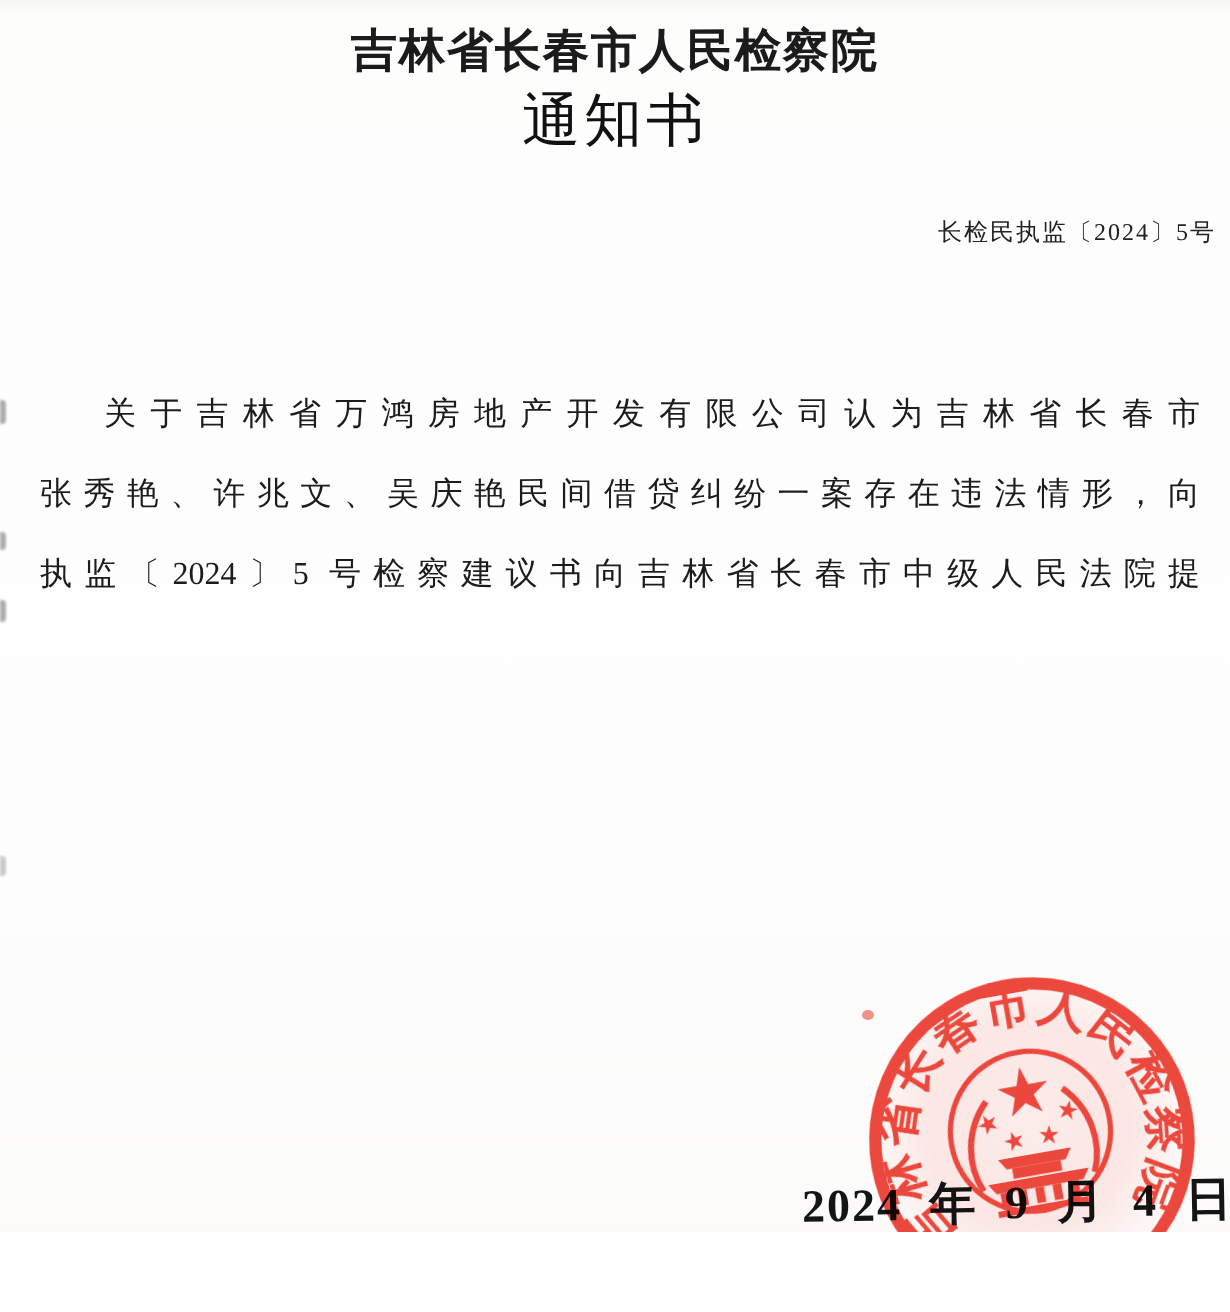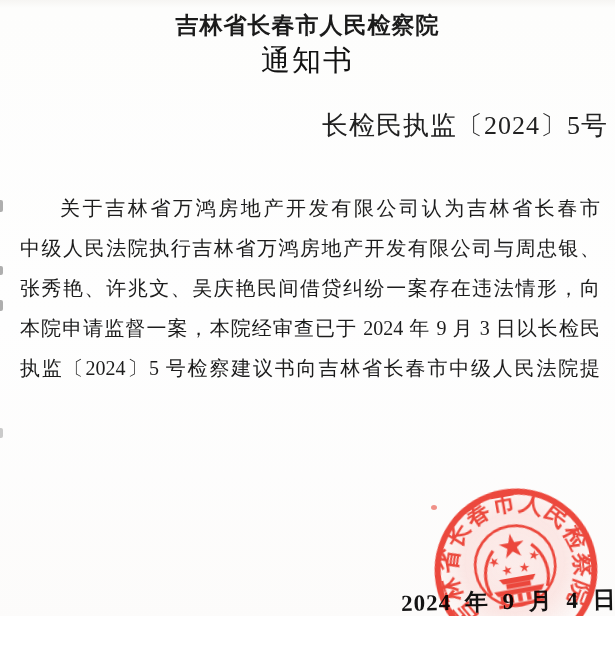--- a/index.html
+++ b/index.html
@@ -16,27 +16,27 @@
     text-align:center;font-size:23px;font-weight:600;letter-spacing:1px;
     color:#1b1b1b;margin:0;
   }
   .doc-title{
     position:absolute;top:41px;left:0;width:100%;
     text-align:center;font-size:29px;font-weight:400;letter-spacing:2px;
     color:#111;margin:0;
   }
   .doc-number{
     position:absolute;top:108px;right:7px;
-    font-size:26px;letter-spacing:1px;color:#222;
+    font-size:12px;letter-spacing:1px;color:#222;
   }
   .body-text{
     position:absolute;top:188px;left:20px;width:580px;
   }
   .line{
-    height:40px;line-height:40px;font-size:20px;color:#1c1c1c;
+    height:40px;line-height:40px;font-size:16px;color:#1c1c1c;
     letter-spacing:0;white-space:nowrap;
   }
   .line.justify{
     white-space:normal;
     text-align:justify;
     text-align-last:justify;
     -moz-text-align-last:justify;
   }
   .line.indent{text-indent:2em;}
   
@@ -77,23 +77,21 @@
 <div class="page">
 
   <h1 class="inst-title">吉林省长春市人民检察院</h1>
 
   <h2 class="doc-title">通知书</h2>
 
   <div class="doc-number">长检民执监〔2024〕5号</div>
 
   <div class="body-text">
     <div class="line justify indent">关于吉林省万鸿房地产开发有限公司认为吉林省长春市</div>
-    <div class="line justify">中级人民法院执行吉林省万鸿房地产开发有限公司与周忠银、</div>
     <div class="line justify">张秀艳、许兆文、吴庆艳民间借贷纠纷一案存在违法情形，向</div>
-    <div class="line justify">本院申请监督一案，本院经审查已于 2024 年 9 月 3 日以长检民</div>
     <div class="line justify">执监〔2024〕5 号检察建议书向吉林省长春市中级人民法院提</div>
   </div>
 
   <svg class="seal" viewBox="0 0 200 200" xmlns="http://www.w3.org/2000/svg">
     <defs>
       <path id="star" d="M0,-10 L2.245,-3.09 L9.511,-3.09 L3.633,1.18 L5.878,8.09 L0,3.82 L-5.878,8.09 L-3.633,1.18 L-9.511,-3.09 L-2.245,-3.09 Z"></path>
       <path id="arcpath" d="M 50,146 A 68 68 0 1 1 150,146" fill="none"></path>
       <radialGradient id="wash" cx="50%" cy="45%" r="55%">
         <stop offset="0%" stop-color="#f0685c" stop-opacity="0.10"></stop>
         <stop offset="60%" stop-color="#f0685c" stop-opacity="0.14"></stop>

